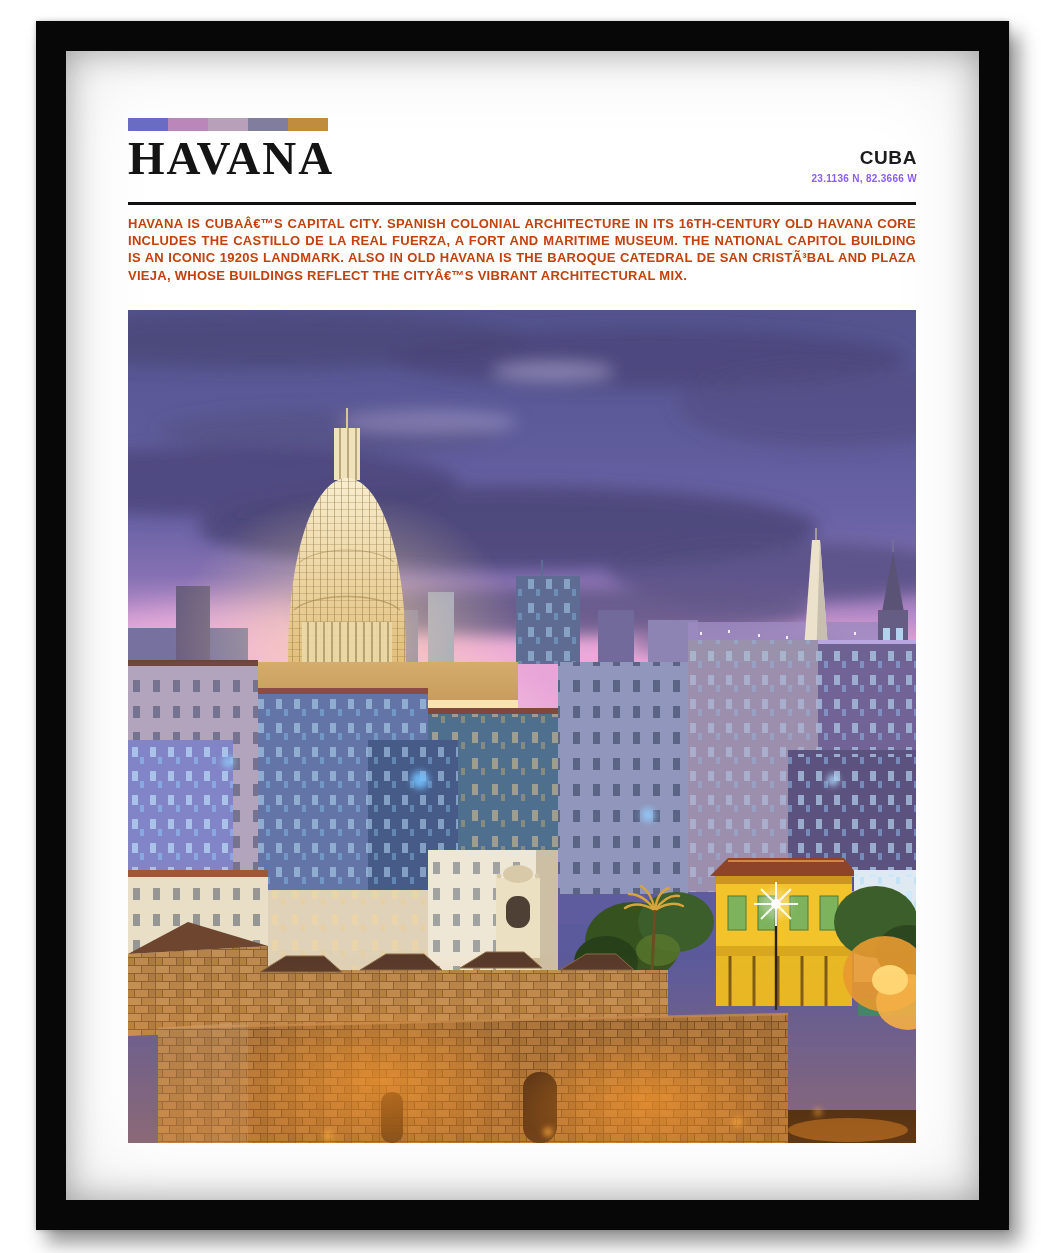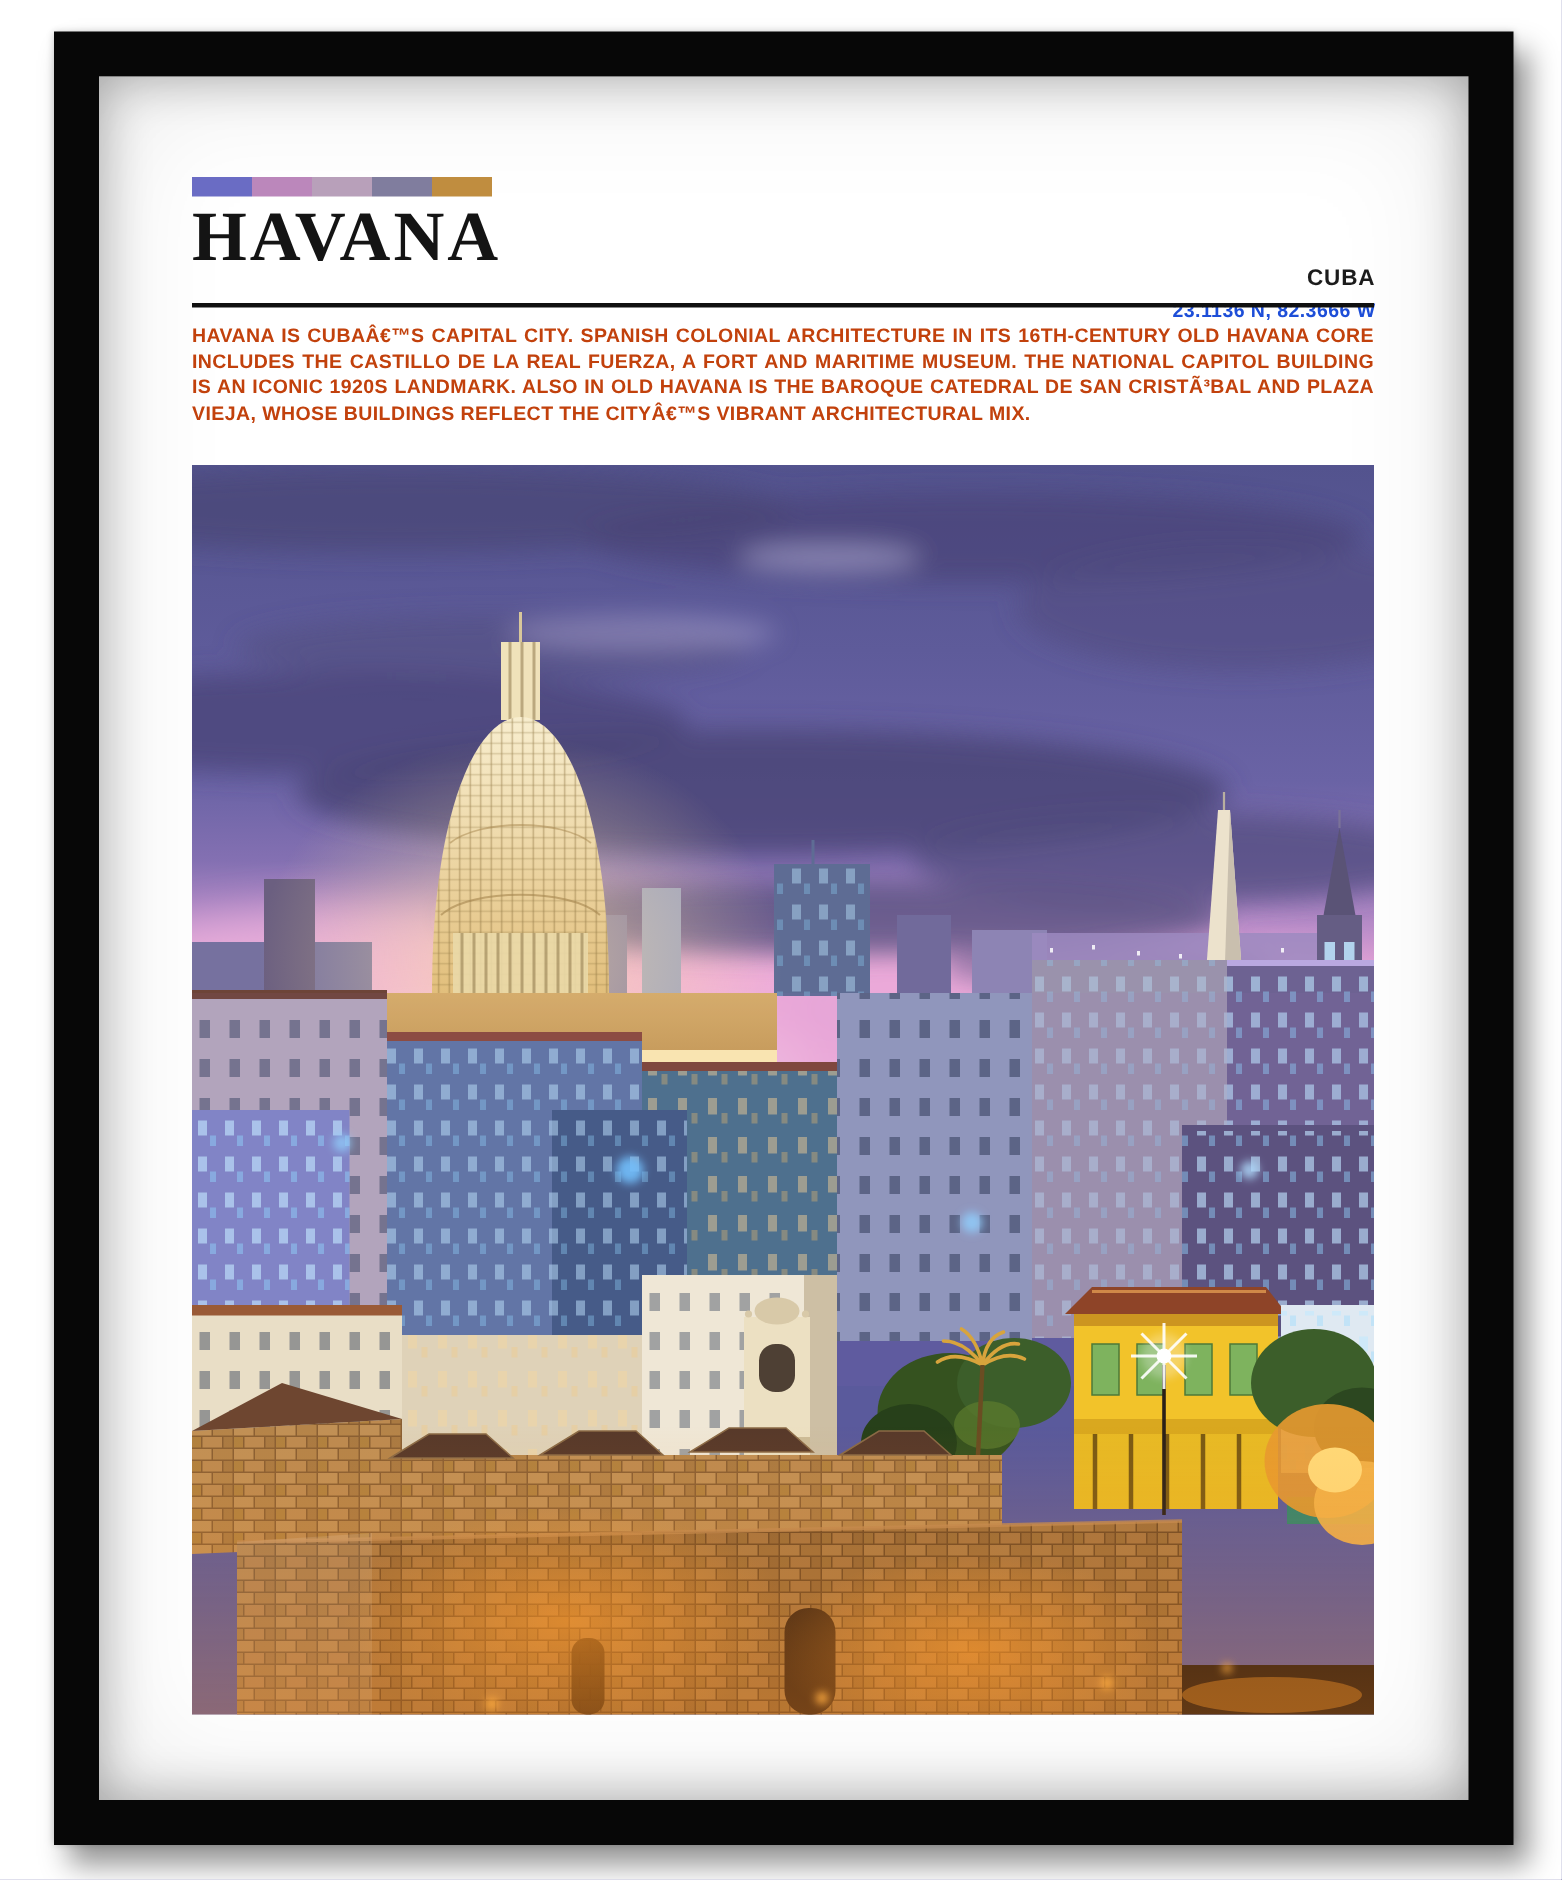--- a/index.html
+++ b/index.html
@@ -7,22 +7,22 @@
           font-family:"Liberation Sans",sans-serif;}
   .frame{position:absolute;left:36px;top:21px;width:973px;height:1209px;background:#070707;
          box-shadow:0 0 5px rgba(0,0,0,.22), 10px 13px 18px rgba(0,0,0,.42);}
   .matte{position:absolute;left:30px;top:30px;right:30px;bottom:30px;background:#ffffff;
          box-shadow:inset 0 0 34px rgba(0,0,0,.32), inset 0 0 90px rgba(0,0,0,.10);}
   .palette-bar{position:absolute;left:62px;top:67px;display:flex;}
   .swatch{width:40px;height:13px;}
   .title{position:absolute;left:62px;top:80px;font-family:"Liberation Serif",serif;
          font-weight:bold;font-size:47px;line-height:54px;letter-spacing:2px;color:#141414;}
   .meta{position:absolute;right:62px;top:96px;text-align:right;color:#1c1c1c;}
-  .country{font-size:15px;font-weight:bold;letter-spacing:.6px;line-height:22px;margin-top:28px;}
-  .coords{font-size:13px;font-weight:bold;letter-spacing:.3px;line-height:16px;margin-top:2px;color:#1d4ed8;}
+  .country{font-size:19px;font-weight:bold;letter-spacing:.6px;line-height:22px;}
+  .coords{font-size:10px;font-weight:bold;letter-spacing:.3px;line-height:16px;margin-top:2px;color:#8b5cf6;}
   .rule{position:absolute;left:62px;top:151px;width:788px;height:3px;background:#101010;}
   .description{position:absolute;left:62px;top:164px;width:788px;font-size:13px;font-weight:bold;
                line-height:17.2px;letter-spacing:.28px;text-align:justify;color:#c2410c;}
   .photo{position:absolute;left:62px;top:259px;width:788px;height:833px;overflow:hidden;background:#5a5a9c;}
   .photo svg{display:block;}
 </style>
 </head>
 <body>
 
 <div class="canvas">

